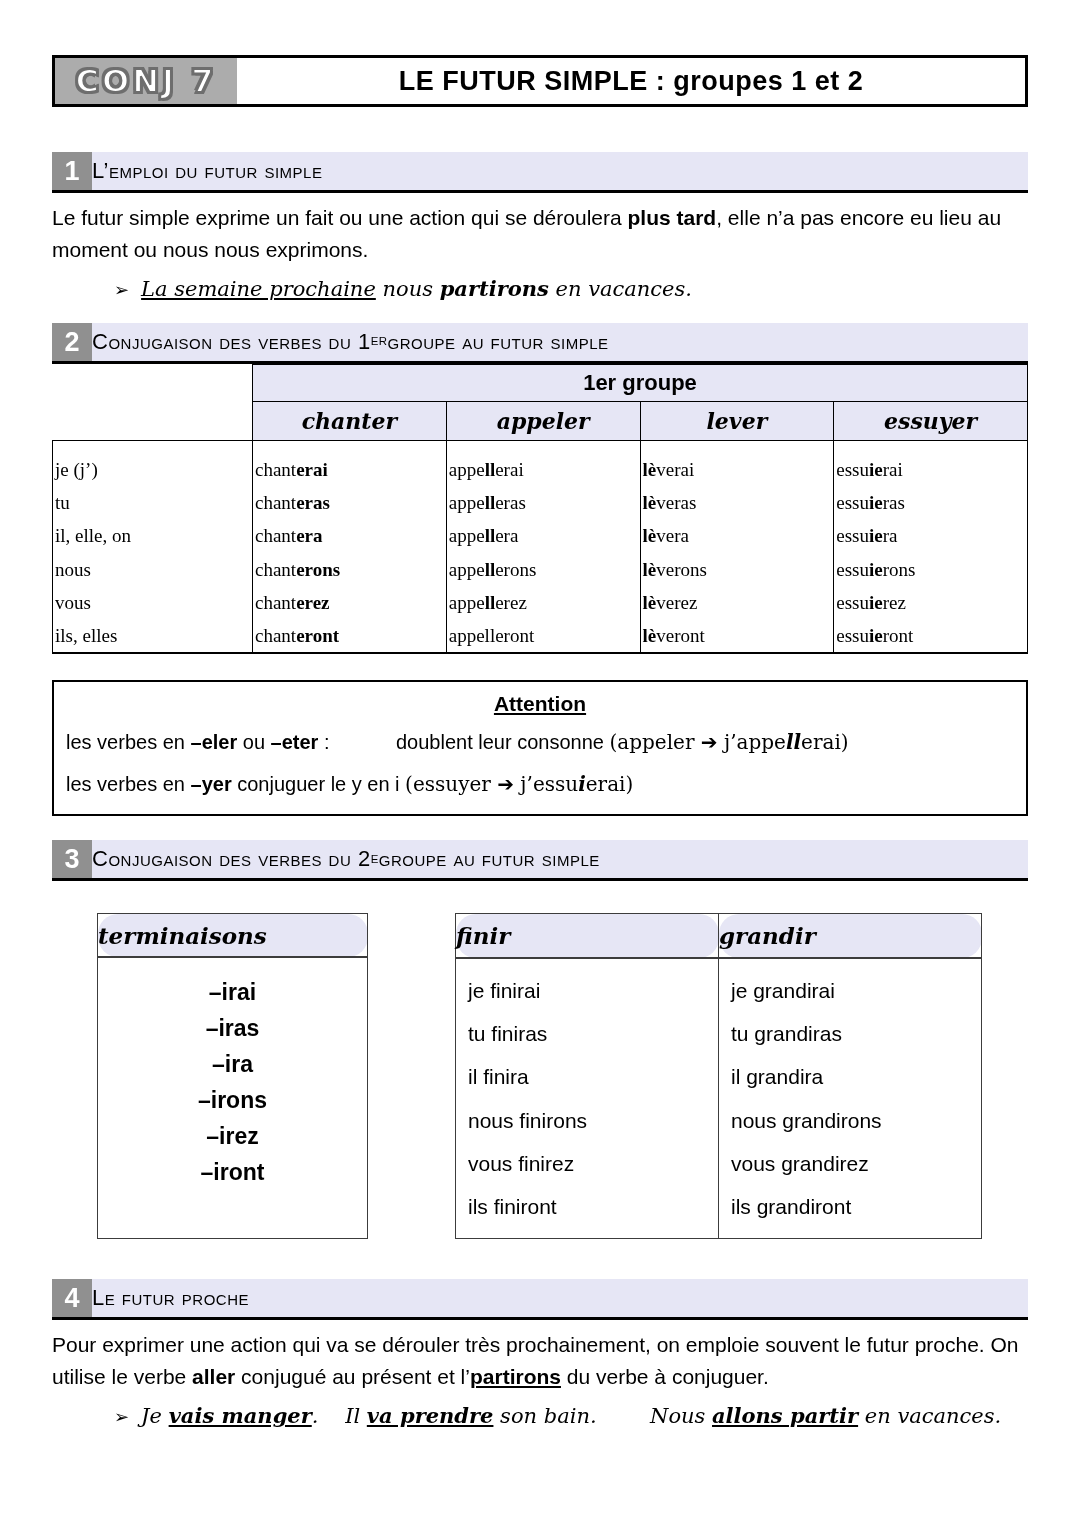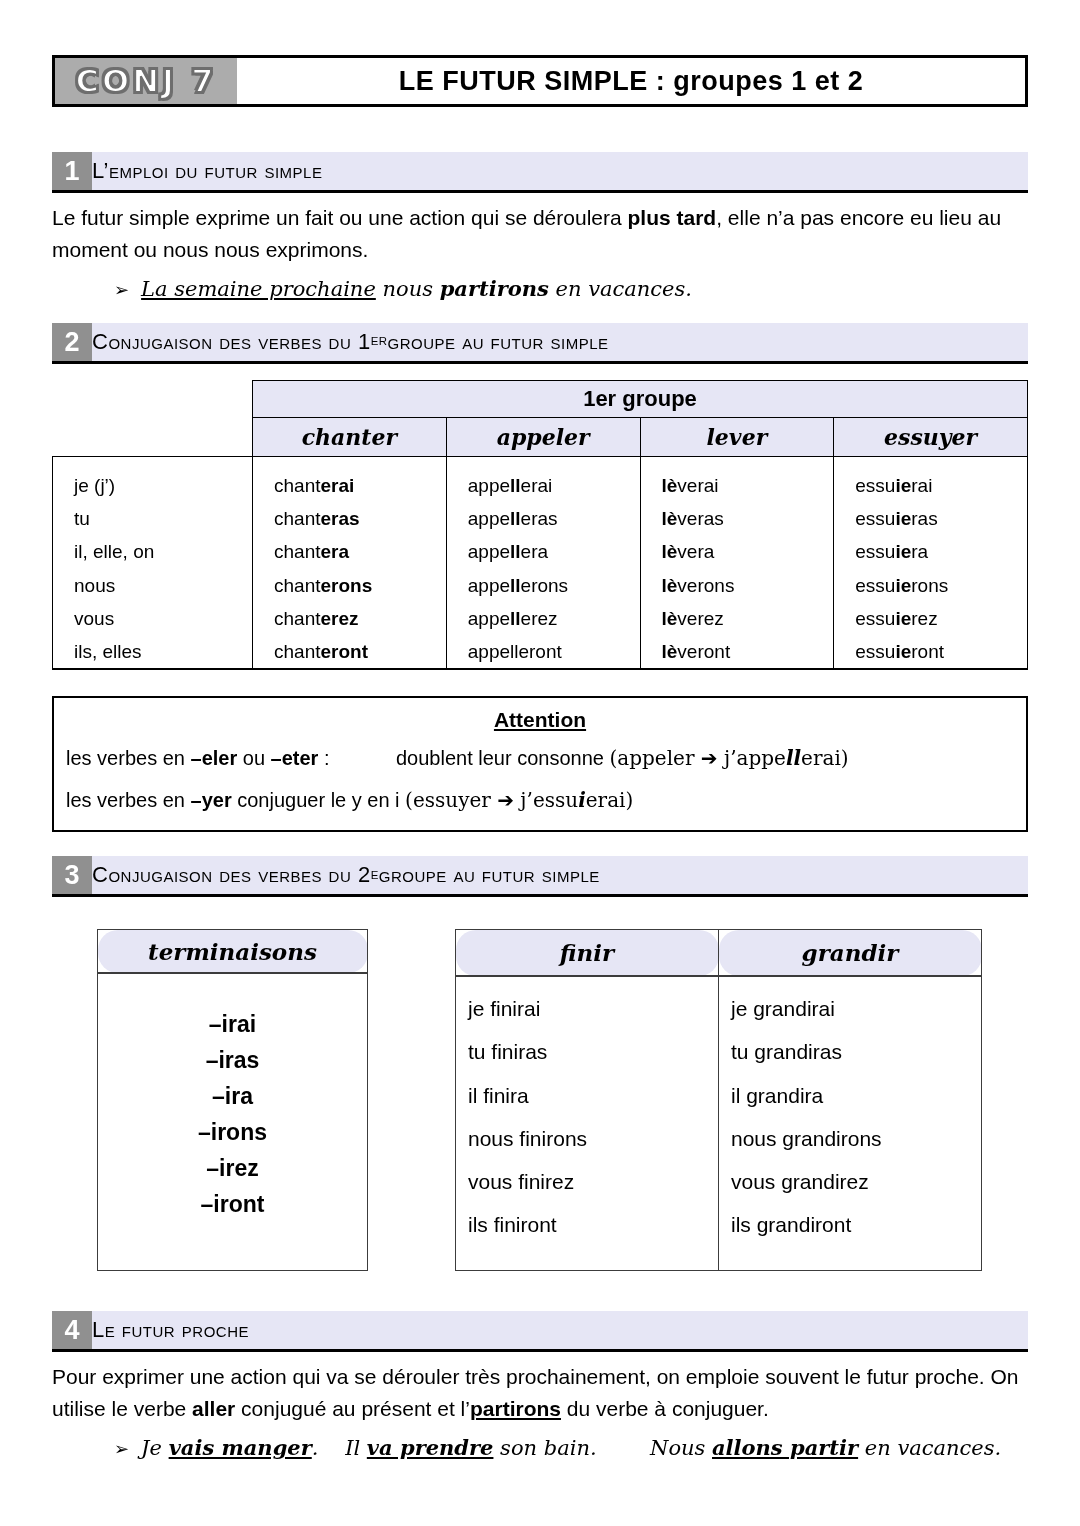--- a/index.html
+++ b/index.html
@@ -26,45 +26,45 @@
   .para{font-size:21px;line-height:32px;margin:9px 0 0;}
   .example{margin:10px 0 0 62px;font-size:21px;display:flex;align-items:baseline;gap:12px;}
   .bullet{font-family:"DejaVu Sans",sans-serif;font-size:18px;flex:none;}
   .ex-text{font-family:"DejaVu Serif",serif;font-style:italic;white-space:pre-wrap;}
   .b{font-weight:bold;} .i{font-style:italic;} .u{text-decoration:underline;margin-top:7px;}
   .sf{font-family:"DejaVu Serif",serif;}
   .ar{font-family:"DejaVu Sans",sans-serif;font-weight:bold;font-style:normal;}
 
   
   table{border-collapse:collapse;table-layout:fixed;}
-  .t1{width:100%;margin-top:16px;}
+  .t1{width:100%;margin-top:0;}
   .t1 th,.t1 td{border:1.5px solid #000;padding:0;}
   .t1 .nb{border:none;}
   .ghead{height:36px;background:#e6e6f5;font-size:22px;font-weight:bold;text-align:center;}
   .vhead{height:38px;background:#e6e6f5;font-family:"DejaVu Serif",serif;font-style:italic;
          font-weight:bold;font-size:22px;text-align:center;}
-  .r-body td{height:198px;vertical-align:top;padding:12px 0 0 21px;border-bottom-width:2.5px;}
+  .r-body td{height:198px;vertical-align:top;padding:12px 0 0 2px;border-bottom-width:2.5px;font-family:Liberation Serif, serif;}
   .ln{height:33.2px;line-height:33.2px;font-size:19px;white-space:nowrap;text-align:left;}
 
   
   .attbox{border:2px solid #000;margin-top:26px;padding:10px 12px 14px;font-size:20px;}
   .att-title{text-align:center;font-weight:bold;font-size:21px;}
   .att-title span{text-decoration:underline;}
   .att-row{display:flex;margin-top:11px;line-height:31px;}
   .att-left{width:330px;flex:none;}
   .att-right{flex:1;}
 
   
   .t3wrap{display:flex;margin-top:32px;}
   .tterm{width:271px;margin-left:45px;}
   .tfg{width:527px;margin-left:87px;}
   .tterm th,.tterm td,.tfg th,.tfg td{border:1.5px solid #3c3c3c;padding:0;}
   .tterm th,.tfg th{height:42px;background:#e6e6f5;font-family:"DejaVu Serif",serif;font-style:italic;
-                    font-weight:bold;font-size:23px;text-align:center;border-bottom-width:2.5px;border-radius:20px;}
-  .tterm td{height:264px;vertical-align:top;padding-top:32px;}
+                    font-weight:bold;font-size:23px;text-align:left;border-bottom-width:2.5px;border-radius:20px;}
+  .tterm td{height:264px;vertical-align:top;padding-top:16px;}
   .term-ln{height:36px;line-height:36px;text-align:center;font-weight:bold;font-size:23px;}
   .tfg td{height:264px;vertical-align:top;padding:10px 0 0 12px;}
   .fg-ln{height:43.2px;line-height:43.2px;font-size:21px;}
 </style>
 </head>
 <body>
 
 <div class="page">
 
   <div class="hdr">

